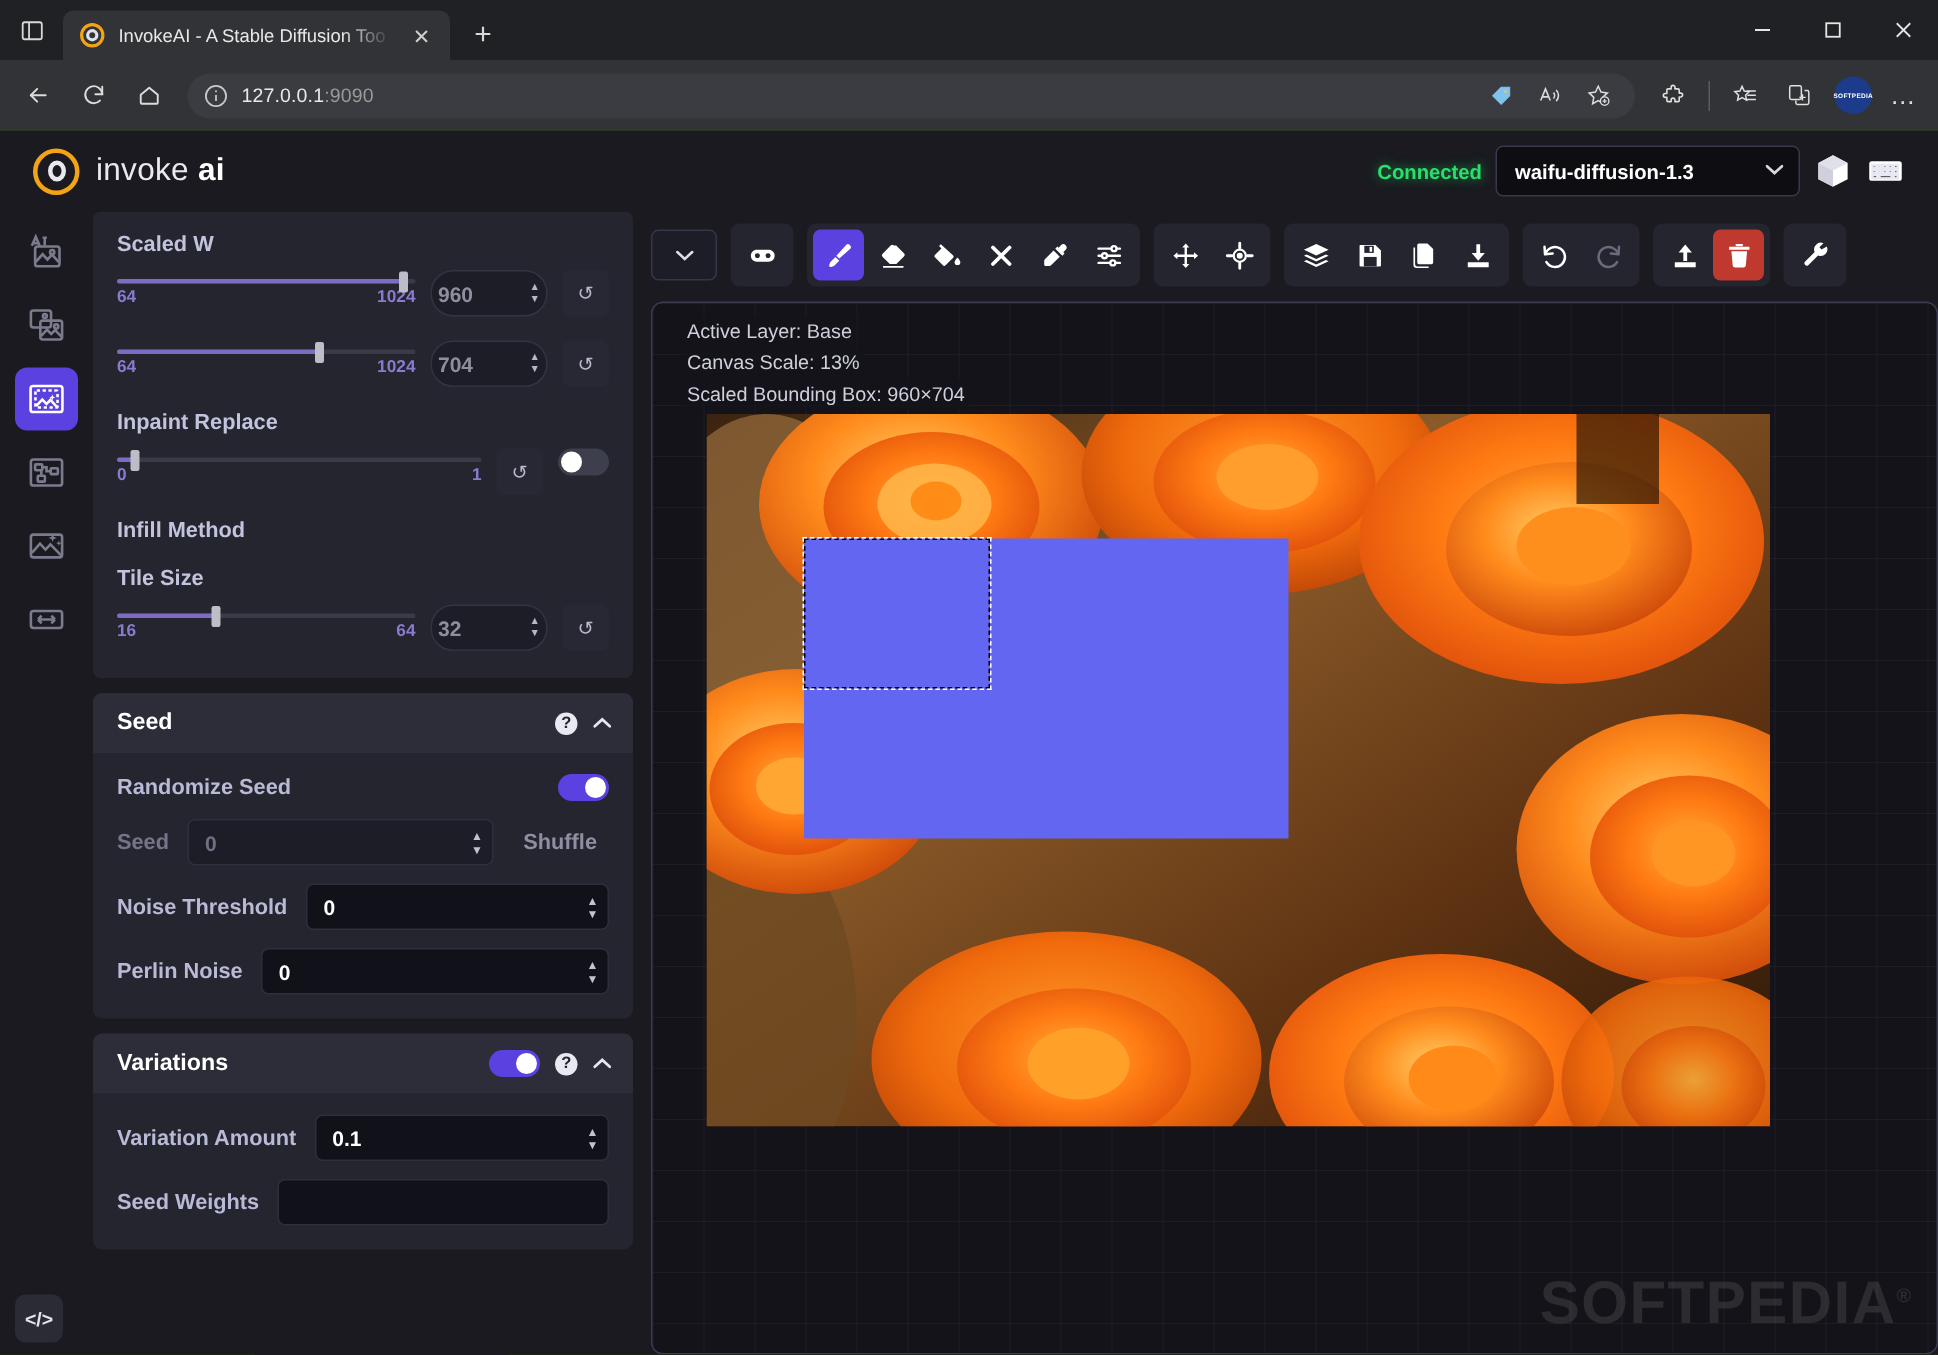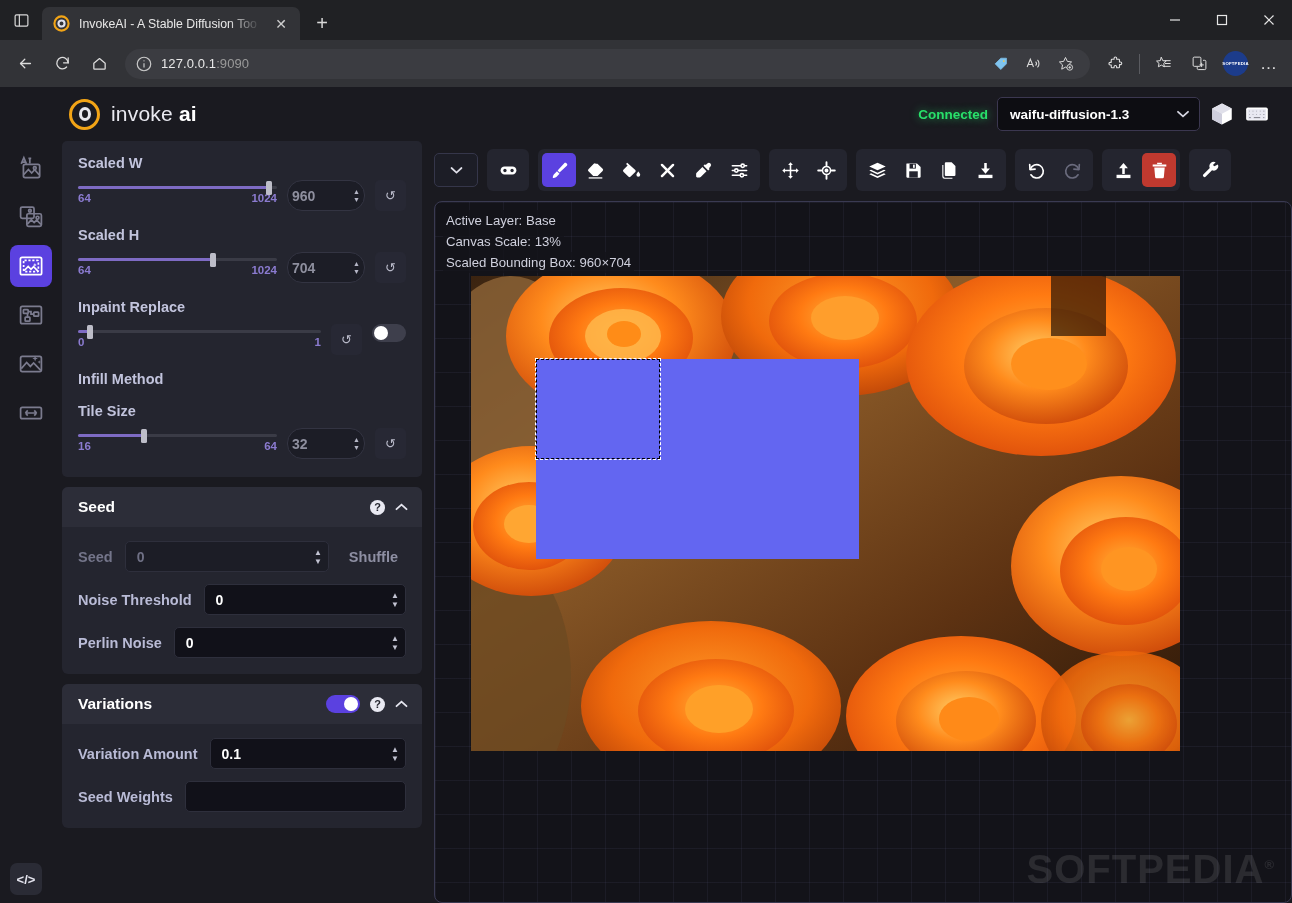--- a/index.html
+++ b/index.html
@@ -56,21 +56,21 @@
   .profile-pill {
     width:25px; height:25px; border-radius:50%; background:#1c3c8b;
     display:flex; align-items:center; justify-content:center;
     font-size:4.3px; font-weight:bold; color:#fff; letter-spacing:0.2px; margin: 0 5px;
   }
   .dots { color:#e0e0e0; font-size: 17px; letter-spacing:1px; padding: 0 6px; }
 
   
   .app { flex:1; background:#1a1a20; display:flex; flex-direction:column; position:relative; }
 
-  .app-header { height: 54px; display:flex; align-items:center; padding: 0 22px 0 22px; flex:0 0 54px;margin-left:47px; }
+  .app-header { height: 54px; display:flex; align-items:center; padding: 0 22px 0 22px; flex:0 0 54px; }
   .logo { display:flex; align-items:center; gap:11px; }
   .logo-mark { width:31px; height:31px; border-radius:50%; border: 3.2px solid #f2a416; display:flex; align-items:center; justify-content:center; }
   .logo-mark i { display:block; width:12px; height:14px; border-radius:50%; border:3px solid #e8e8ef; }
   .logo-text { font-size:21px; color:#e9e9f0; letter-spacing:0.2px; }
   .logo-text b { font-weight:700; color:#fff; }
   .header-right { margin-left:auto; display:flex; align-items:center; gap:9px; }
   .connected {
     color:#28e06a; font-size:13.5px; font-weight:700;
     text-shadow: 0 0 8px rgba(40,224,106,0.65);
   }
@@ -169,21 +169,21 @@
     display:flex; align-items:center; justify-content:center; color:#dedee8; font-size:12px;
   }
 
   .canvas-stage {
     flex:1; background:#131319; border:1px solid #3a3a52; border-radius:8px; position:relative; overflow:hidden;
     background-image:
       linear-gradient(rgba(110,110,160,0.10) 1px, transparent 1px),
       linear-gradient(90deg, rgba(110,110,160,0.10) 1px, transparent 1px);
     background-size: 34px 34px;
   }
-  .canvas-info { position:absolute; left: 8px; top: 8px; font-size: 13.2px; line-height: 21px; color:#cfd0dd; }
+  .canvas-info { position:absolute; left: 20px; top: 8px; font-size: 13.2px; line-height: 21px; color:#cfd0dd; }
   .canvas-info div { display:inline-block; background:rgba(19,19,25,0.78); padding: 0 3px; }
 
   .artwork {
     position:absolute; left: 36px; top: 74px; width: 709px; height: 475px; overflow:hidden;
     background: #2a1608;
   }
   .rose-bg { position:absolute; inset:0; }
   .selection-fill { position:absolute; background:#6366f1; }
   .bbox {
     position:absolute; outline: 1.5px dashed #ffffff; outline-offset: 0;
@@ -444,21 +444,20 @@
                 <span class="stepper">
                     <span>▲</span>
                     <span>▼</span>
                   </span>
               </div>
               <div class="reset-btn">↺</div>
             </div>
           </div>
 
           <div class="field">
-            <div class="field-label">Scaled H</div>
             <div class="slider-row">
               <div class="slider-wrap">
                 <div class="track">
                     <div class="fill" style="width:68%"></div>
                     <div class="thumb" style="left:calc(68% - 3px)"></div>
                   </div>
                 <div class="minmax">
                   <span>64</span>
                   <span>1024</span>
                 </div>
@@ -529,20 +528,27 @@
           <div class="panel-head">
             <span class="ttl">Seed</span>
             <span class="sp help-icon">?</span>
             <span class="caret">
               <svg width="13" height="8" viewBox="0 0 13 8" fill="none" stroke="#e6e6f0" stroke-width="1.8" stroke-linecap="round">
                   <polyline points="1.5 6.2 6.5 1.6 11.5 6.2"></polyline>
                 </svg>
             </span>
           </div>
           <div class="panel-body">
+            <div class="row">
+              <span class="row-label">Randomize Seed</span>
+              <span style="margin-left:auto"></span>
+              <div class="toggle on">
+                  <i></i>
+                </div>
+            </div>
             <div class="row">
               <span class="row-label dim">Seed</span>
               <div class="input-wide dim">
                 <span>0</span>
                 <span class="stepper">
                     <span>▲</span>
                     <span>▼</span>
                   </span>
               </div>
               <span class="shuffle-btn">Shuffle</span>

